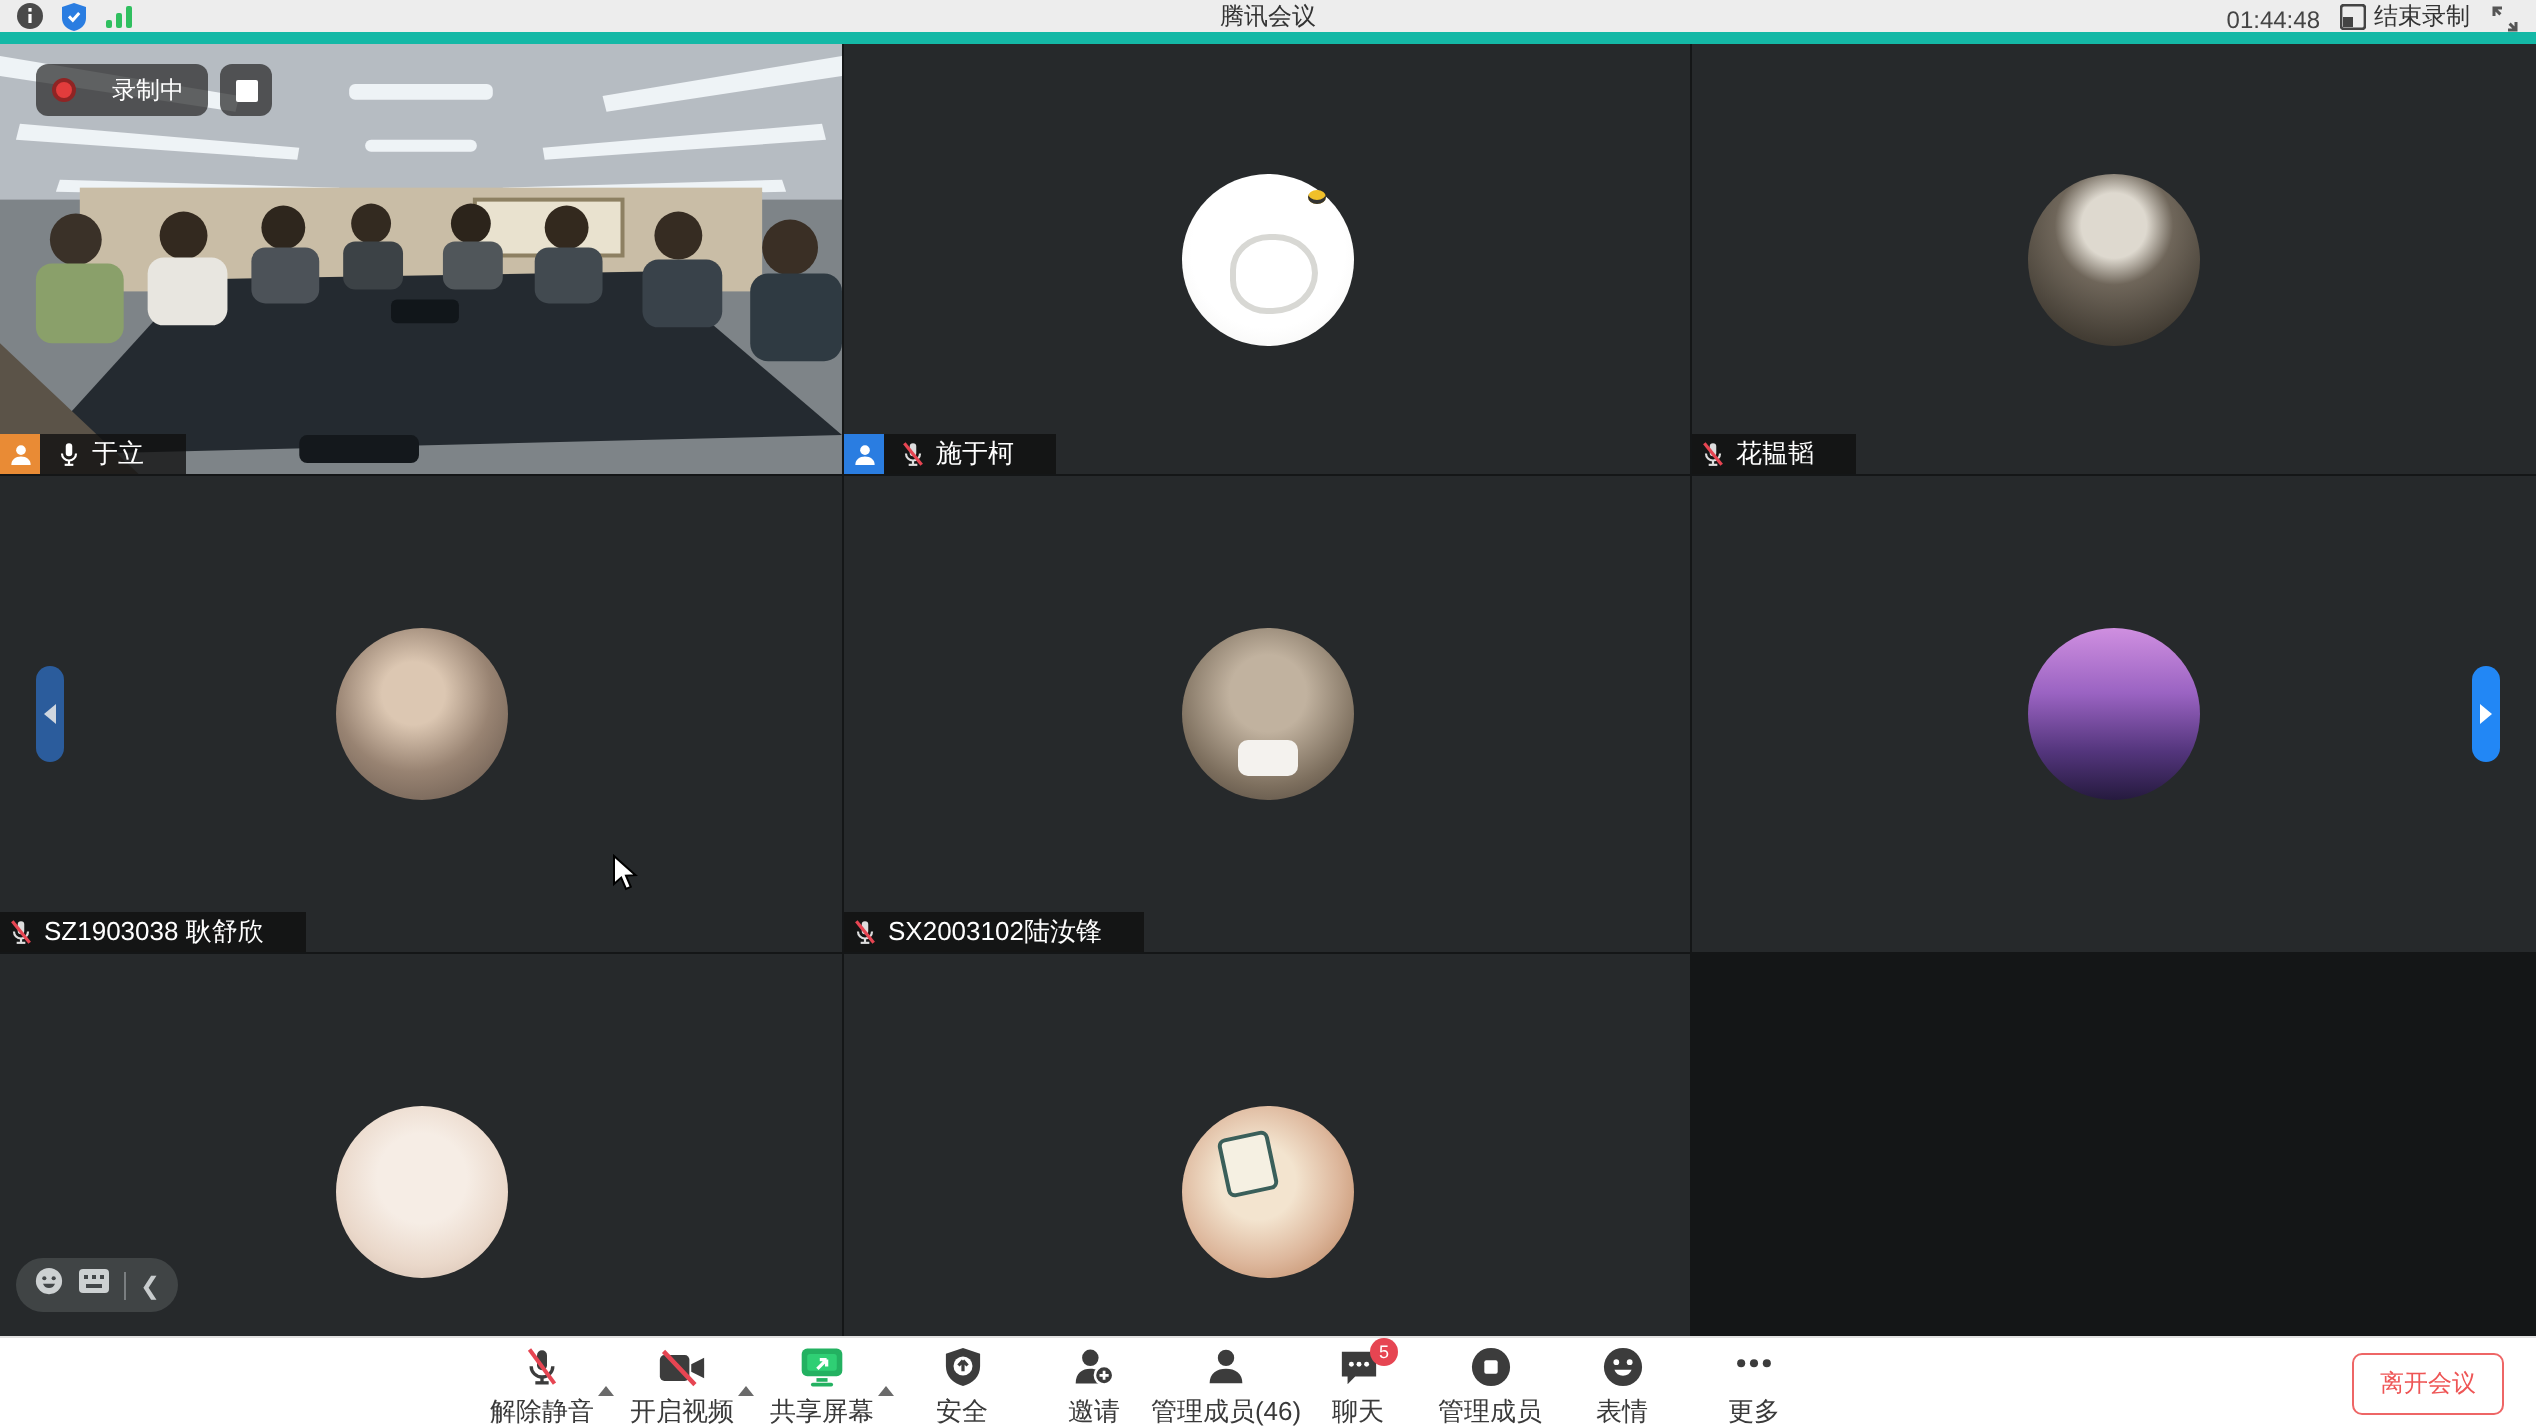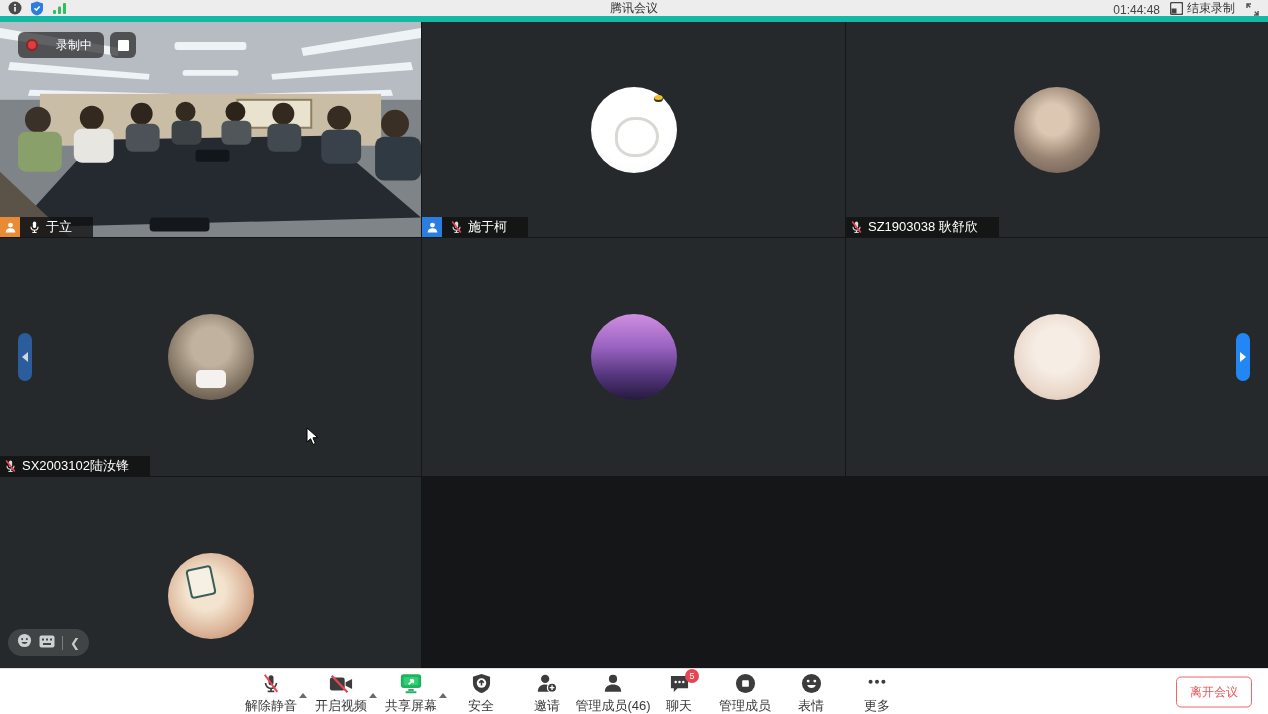--- a/index.html
+++ b/index.html
@@ -211,20 +211,35 @@
               <path d="M5.5 11.5a6.5 6.5 0 0 0 13 0" stroke="#ddd" stroke-width="2" fill="none"></path>
               <line x1="12" y1="18" x2="12" y2="22" stroke="#ddd" stroke-width="2"></line>
               <line x1="8" y1="22" x2="16" y2="22" stroke="#ddd" stroke-width="2"></line>
               <line x1="4" y1="2" x2="20" y2="22" stroke="#e64552" stroke-width="3"></line>
             </svg>
         </span>
         <span class="pname">施于柯</span>
       </div>
     </div>
 
+    <div class="tile">
+      <div class="avatar av-beard"></div>
+      <div class="nameplate">
+        <span class="mic-ic">
+          <svg width="13" height="14" viewBox="0 0 24 24">
+              <rect x="9" y="2" width="6" height="12" rx="3" fill="#ddd"></rect>
+              <path d="M5.5 11.5a6.5 6.5 0 0 0 13 0" stroke="#ddd" stroke-width="2" fill="none"></path>
+              <line x1="12" y1="18" x2="12" y2="22" stroke="#ddd" stroke-width="2"></line>
+              <line x1="8" y1="22" x2="16" y2="22" stroke="#ddd" stroke-width="2"></line>
+              <line x1="4" y1="2" x2="20" y2="22" stroke="#e64552" stroke-width="3"></line>
+            </svg>
+        </span>
+        <span class="pname">花韫韬</span>
+      </div>
+    </div>
 
     <div class="tile">
       <div class="avatar av-kid"></div>
       <div class="nameplate">
         <span class="mic-ic">
           <svg width="13" height="14" viewBox="0 0 24 24">
               <rect x="9" y="2" width="6" height="12" rx="3" fill="#ddd"></rect>
               <path d="M5.5 11.5a6.5 6.5 0 0 0 13 0" stroke="#ddd" stroke-width="2" fill="none"></path>
               <line x1="12" y1="18" x2="12" y2="22" stroke="#ddd" stroke-width="2"></line>
               <line x1="8" y1="22" x2="16" y2="22" stroke="#ddd" stroke-width="2"></line>

